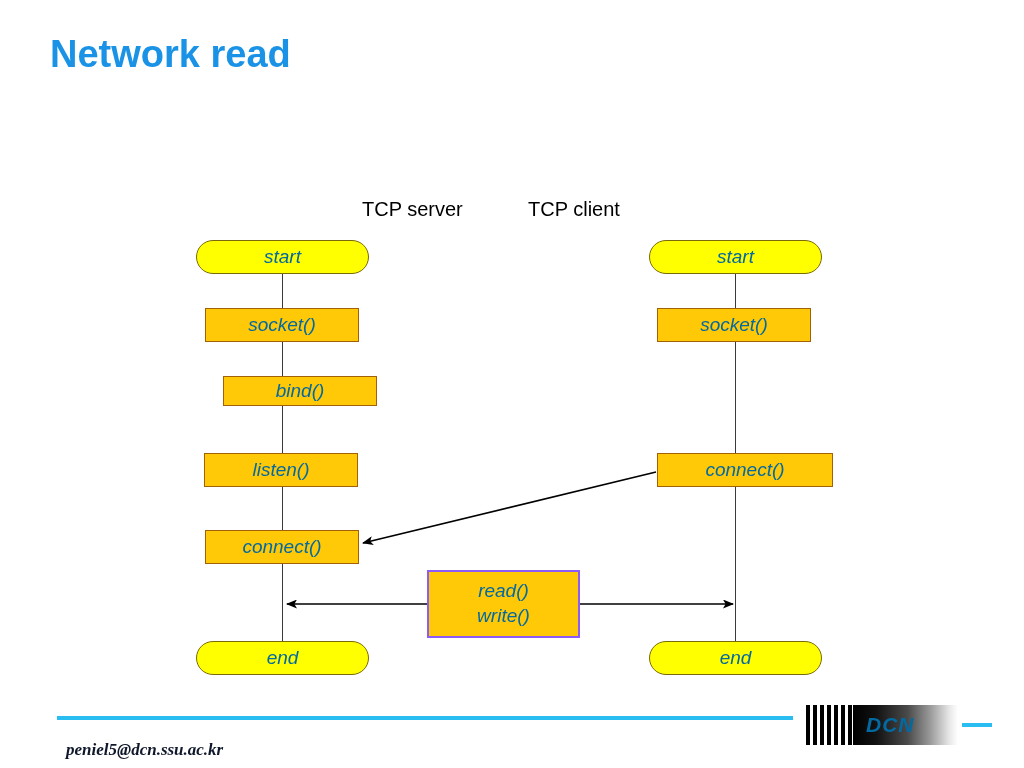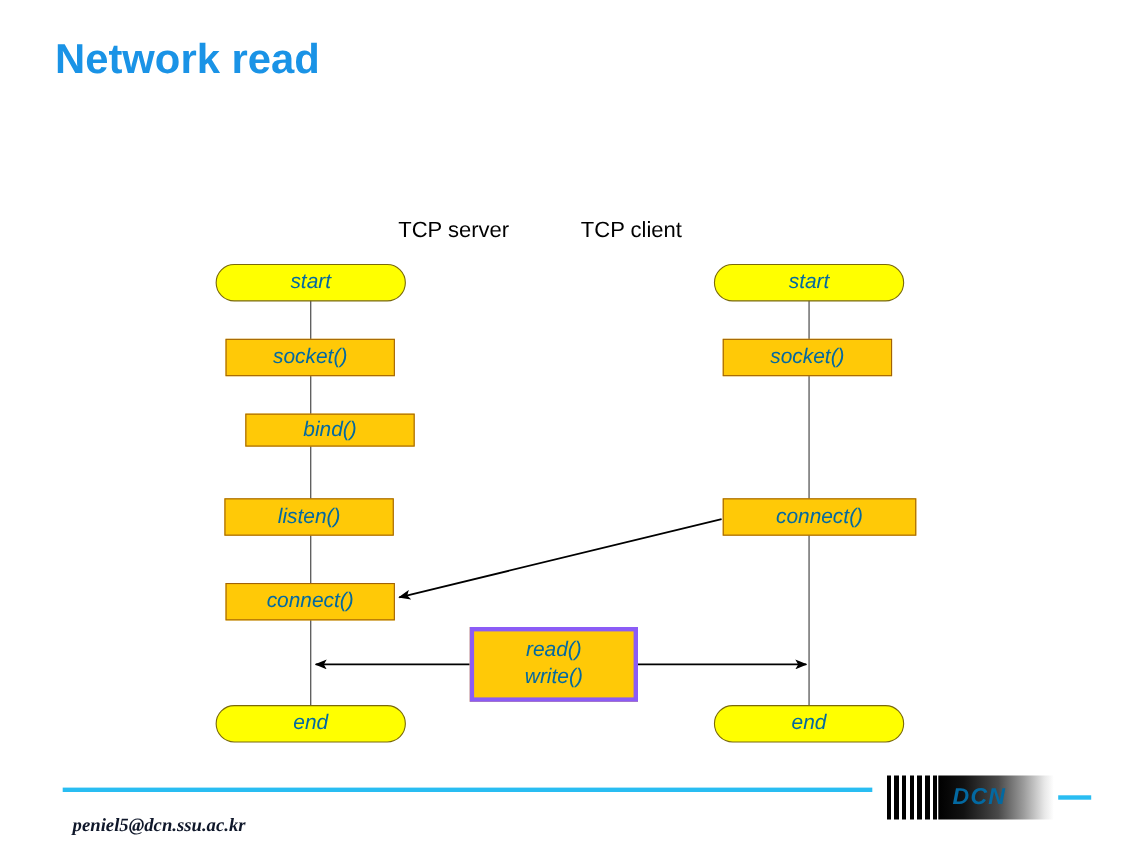--- a/index.html
+++ b/index.html
@@ -73,21 +73,21 @@
     border: 1px solid #7a6a0a;
     border-radius: 17px;
   }
   .node.proc {
     background: #ffc907;
     border: 1px solid #a16207;
     border-radius: 0;
   }
   .node.io {
     background: #ffc907;
-    border: 4px solid #8b5cf6;
+    border: 2px solid #8b5cf6;
     border-radius: 0;
     flex-direction: column;
     line-height: 1.30;
   }
 
   
   #arrows {
     position: absolute;
     left: 0; top: 0;
     width: 1024px; height: 768px;

